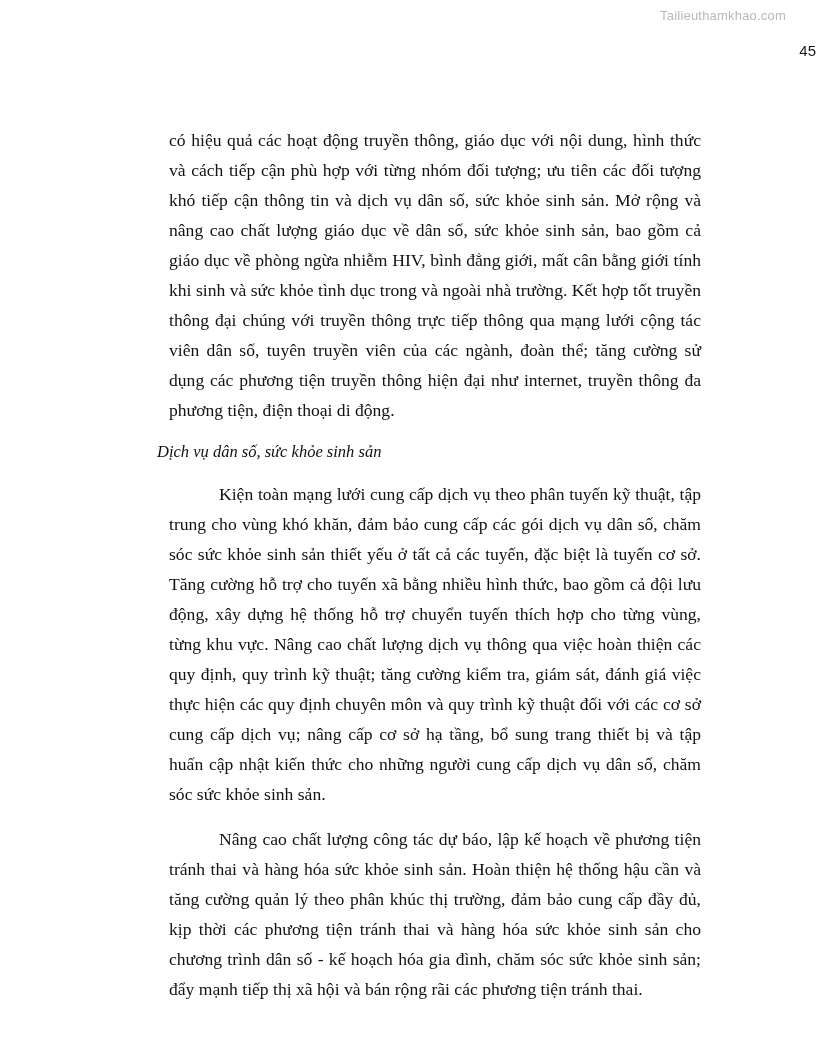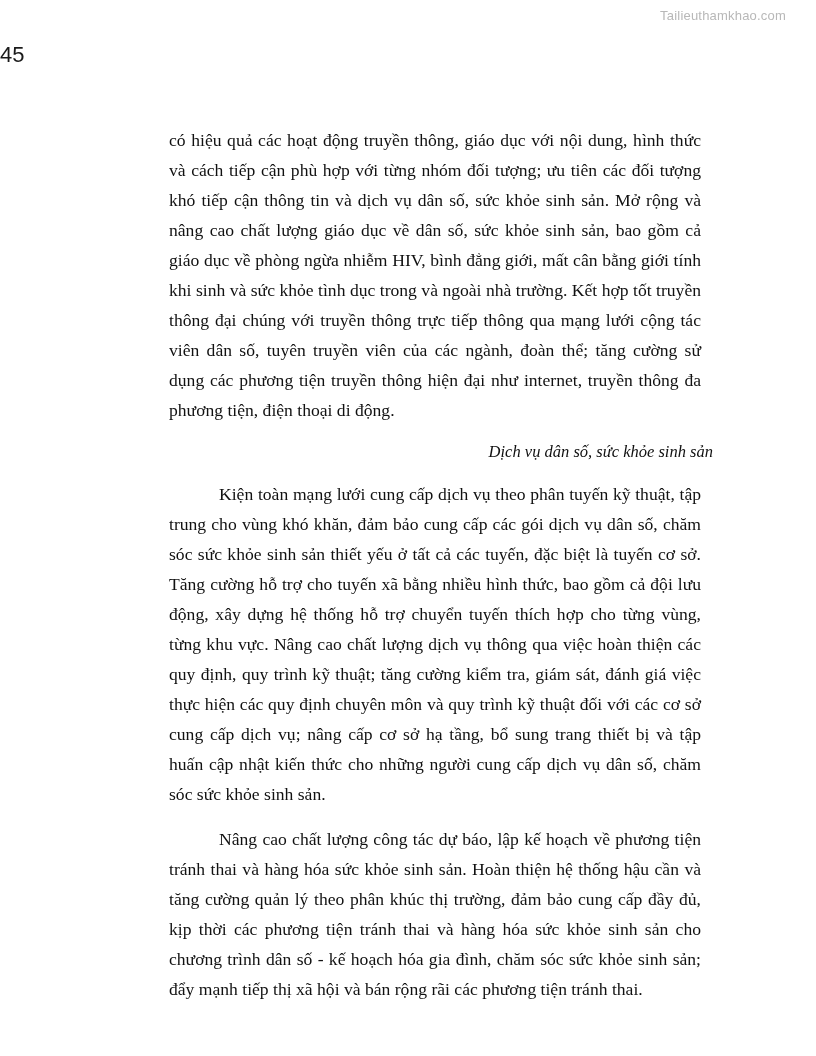--- a/index.html
+++ b/index.html
@@ -27,23 +27,23 @@
     letter-spacing: 0.2px;
     color: #b8b8b8;
     white-space: nowrap;
     user-select: none;
   }
   .page-number {
     position: absolute;
     top: 42px;
     left: 0;
     width: 816px;
-    text-align: left;
+    text-align: right;
     font-family: "Liberation Sans", "DejaVu Sans", sans-serif;
-    font-size: 22px;
+    font-size: 15px;
     color: #1a1a1a;
   }
   .content {
     position: absolute;
     left: 157px;
     top: 113px;
     width: 556px;
   }
   .body-par {
     margin: 12px;
@@ -57,21 +57,21 @@
   .par-indent {
     text-indent: 50px;
   }
   .sec-heading {
     margin: 0;
     font-size: 16.5px;
     line-height: 30px;
     font-style: italic;
     font-weight: normal;
     color: #111111;
-    text-align: right;
+    text-align: left;
   }
   .gap-before {
     margin-top: 15px;
   }
   .no-indent {
     text-indent: 0;
   }
 </style>
 </head>
 <body>

